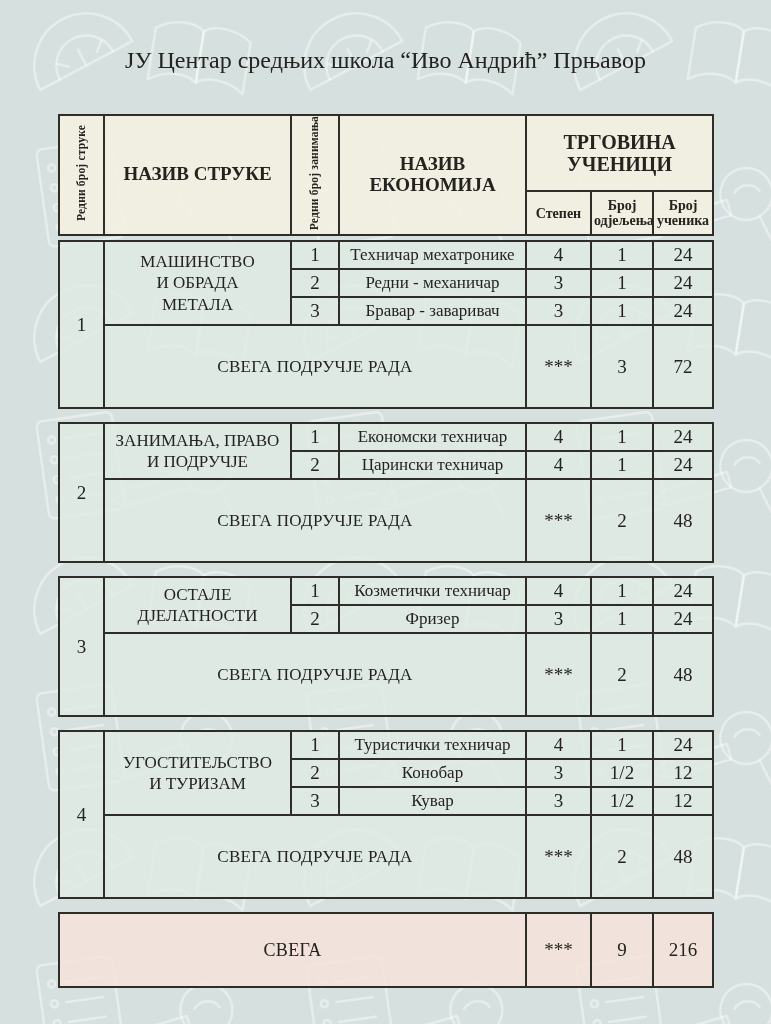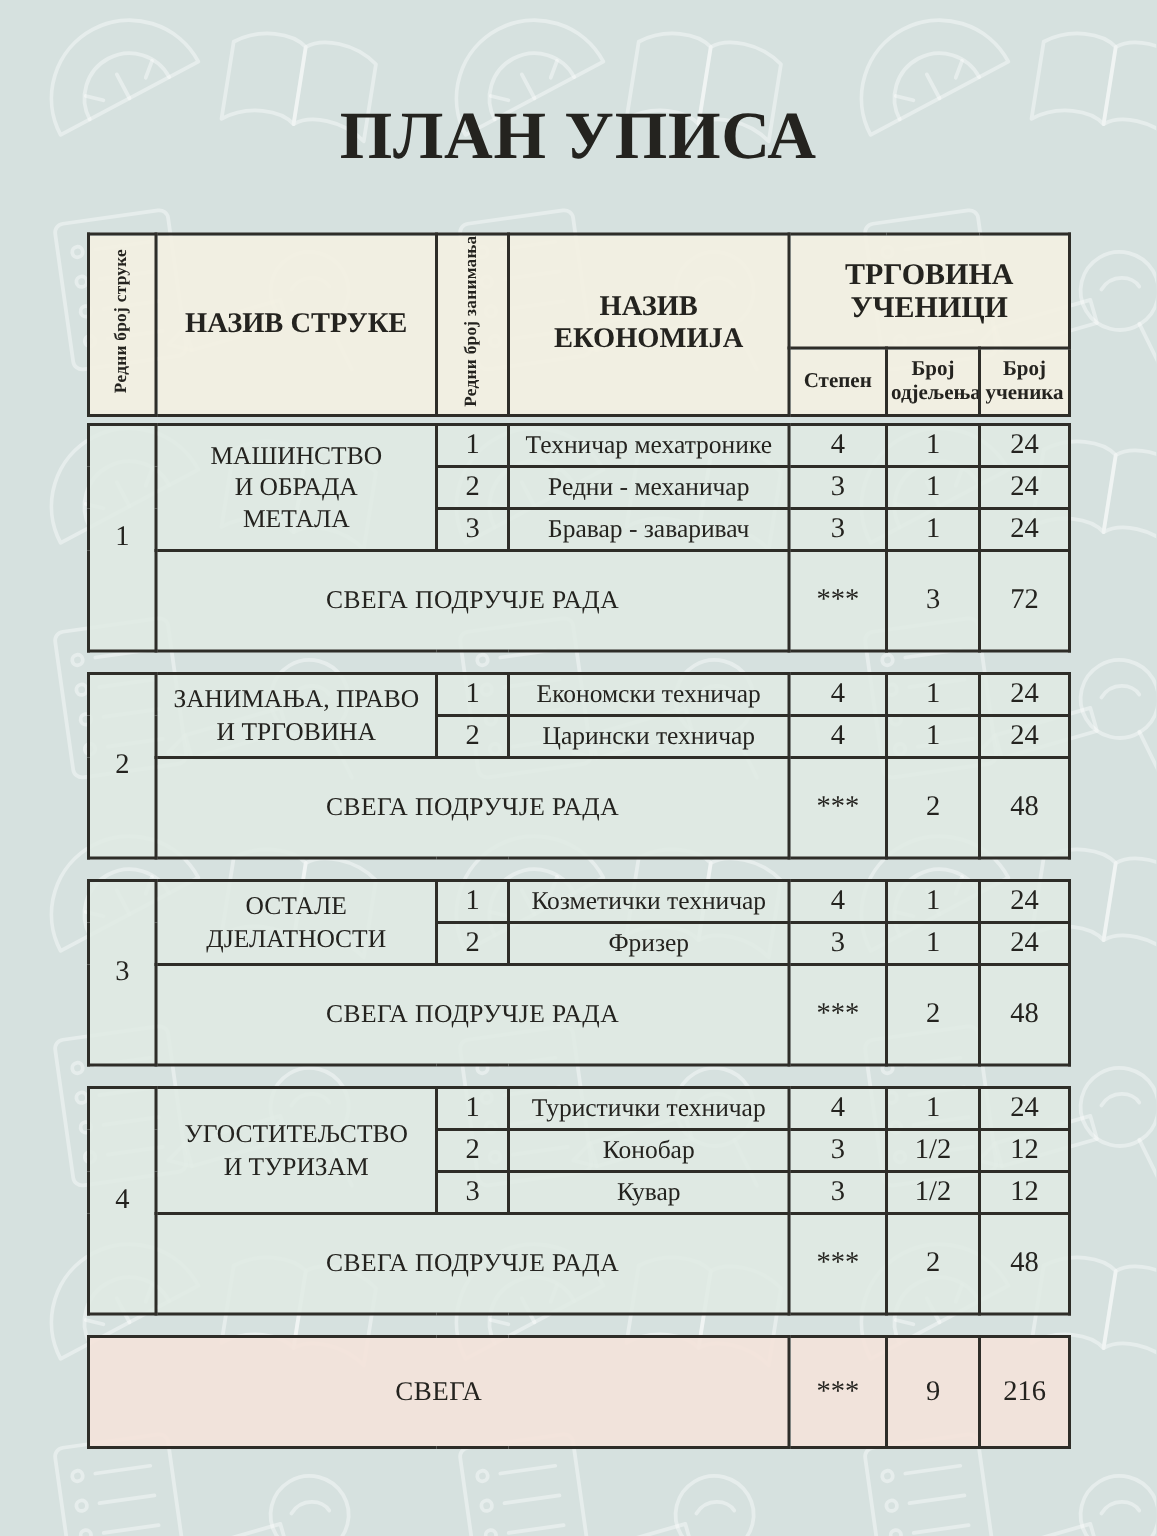--- a/index.html
+++ b/index.html
@@ -45,21 +45,21 @@
     font-weight: bold;
     line-height: 1.35;
     letter-spacing: 0.2px;
     display: inline-block;
   }
 
   
   .sec-tbl { margin-bottom: 13px; }
   .sec-tbl td { background: rgba(224,234,227,0.87); }
   .row-occ { height: 28px; }
-  .row-sum { height: 67px; }
+  .row-sum { height: 83px; }
   .num-cell { font-size: 19px; }
   .occ-cell { font-size: 17px; }
   .field-cell { font-size: 17px; line-height: 1.25; }
   .field-line { display: block; }
   .sum-label { font-size: 17px; letter-spacing: 0.3px; }
 
   
   .total-tbl { margin-top: 9px; }
   .total-tbl td { background: rgba(243,227,218,0.93); }
   .row-total { height: 74px; }
@@ -110,21 +110,21 @@
         </g>
       </g>
     </pattern>
   </defs>
   <rect width="771" height="1024" fill="url(#dp)"></rect>
 </svg>
 
 <div class="content">
 
   <div class="doc-header">
-    <div class="doc-title">ПЛАН УПИСА</div>
+    <div class="org-line">ЈУ Центар средњих школа “Иво Андрић” Прњавор</div>
   </div>
 
   <div class="tables">
 
     <table class="head-tbl">
       <colgroup>
         <col style="width:45px">
           <col style="width:187px">
           <col style="width:48px">
         <col style="width:187px">
@@ -203,21 +203,21 @@
         <col style="width:187px">
           <col style="width:65px">
           <col style="width:62px">
           <col style="width:60px">
       </colgroup>
       <tbody>
         <tr class="row-occ">
           <td rowspan="3" class="num-cell">2</td>
           <td rowspan="2" class="field-cell">
             <span class="field-line">ЗАНИМАЊА, ПРАВО</span>
-            <span class="field-line">И ТРГОВИНА</span>
+            <span class="field-line">И ПОДРУЧЈЕ</span>
           </td>
           <td class="num-cell">1</td>
           <td class="occ-cell">Економски техничар</td>
           <td class="num-cell">4</td>
           <td class="num-cell">1</td>
           <td class="num-cell">24</td>
         </tr>
         <tr class="row-occ">
           <td class="num-cell">2</td>
           <td class="occ-cell">Царински техничар</td>

